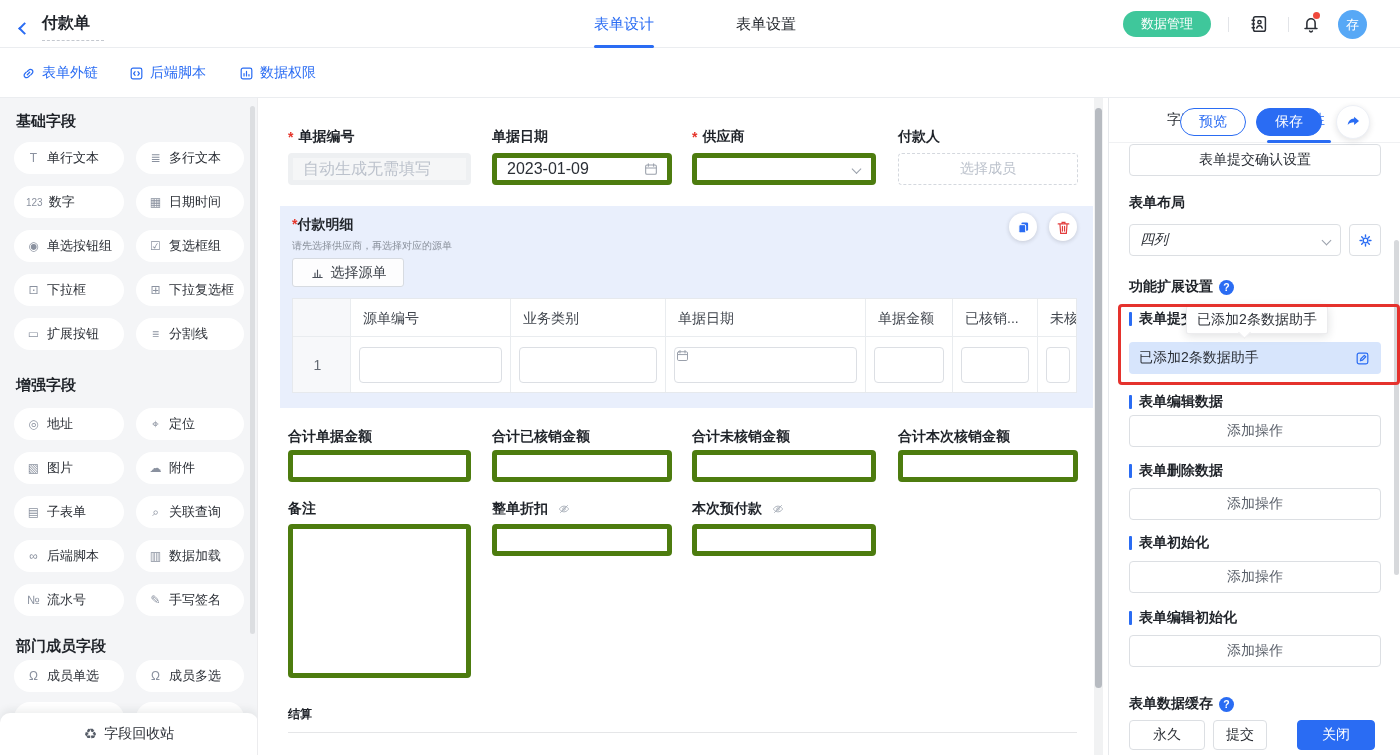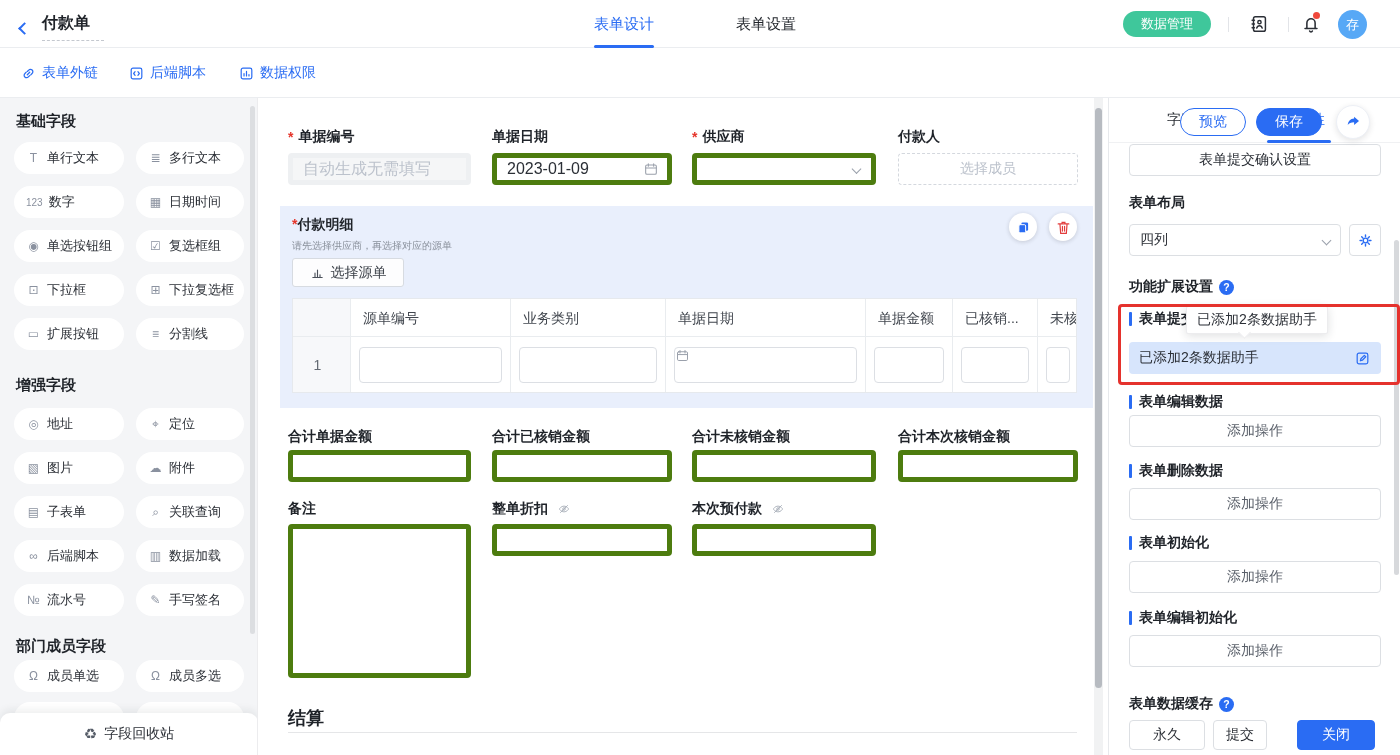--- a/index.html
+++ b/index.html
@@ -73,21 +73,21 @@
   
   .panel { position:absolute; left:1108px; top:98px; width:292px; height:657px; background:#fff; border-left:1px solid #e7e9ec; }
   .ptabs { position:absolute; left:0; top:0; width:292px; height:45px; border-bottom:1px solid #f0f1f3; }
   .ptab { position:absolute; top:13px; font-size:14px; color:#1f2329; cursor:pointer; }
   .ptab.active { color:#2a6cf3; }
   .ptab-line { position:absolute; left:158px; top:42px; width:64px; height:3px; background:#2a6cf3; border-radius:2px; }
   .pbtn { position:absolute; left:20px; width:252px; height:32px; background:#fff; border:1px solid #dcdfe3; border-radius:4px; font-size:14px; color:#595f69; display:flex; align-items:center; justify-content:center; cursor:pointer; }
   .pbtn.dark { color:#2b2f36; }
   .ptitle { position:absolute; left:20px; font-size:14px; font-weight:700; color:#1f2329; display:flex; align-items:center; gap:6px; }
   .qicon { width:15px; height:15px; border-radius:50%; background:#2a6cf3; color:#fff; font-size:10.5px; display:inline-flex; align-items:center; justify-content:center; }
-  .psel { position:absolute; left:20px; top:126px; width:212px; height:32px; border:1px solid #dcdfe3; border-radius:4px; display:flex; align-items:center; justify-content:space-between; padding:0 10px; font-size:14px; color:#2b2f36; cursor:pointer; }
+  .psel { position:absolute; left:20px; top:126px; width:212px; height:32px; border:1px solid #dcdfe3; border-radius:4px; display:flex; align-items:center; justify-content:space-between; padding:0 10px; font-size:14px; color:#2b2f36; cursor:pointer;font-style:italic; }
   .gear-btn { position:absolute; left:240px; top:126px; width:32px; height:32px; border:1px solid #dcdfe3; border-radius:4px; display:flex; align-items:center; justify-content:center; cursor:pointer; background:#fff; }
   .sect-label { position:absolute; left:20px; display:flex; align-items:center; gap:7px; font-size:14px; font-weight:700; color:#1f2329; }
   .blue-bar { width:3px; height:14px; background:#2a6cf3; border-radius:1px; }
   .assist-row { position:absolute; left:20px; top:244px; width:252px; height:32px; background:#d7e5fc; border-radius:4px; display:flex; align-items:center; padding:0 10px; font-size:14px; color:#2b2f36; cursor:pointer; }
   .assist-row .edit { margin-left:auto; display:flex; }
   .tooltip { position:absolute; left:77px; top:208px; width:142px; height:28px; background:#fff; border:1px solid #ececee; box-shadow:0 2px 10px rgba(31,35,41,.14); border-radius:2px; display:flex; align-items:center; justify-content:center; font-size:14px; color:#2b2f36; z-index:6; }
   .tooltip-caret { position:absolute; left:131px; top:230px; width:9px; height:9px; background:#fff; border-right:1px solid #ececee; border-bottom:1px solid #ececee; transform:rotate(45deg); z-index:6; }
   .red-box { position:absolute; left:9px; top:206px; width:282px; height:81px; border:3px solid #e5322d; border-radius:4px; pointer-events:none; z-index:7; }
   .cache-btn { position:absolute; top:622px; height:30px; border-radius:4px; font-size:14px; display:flex; align-items:center; justify-content:center; cursor:pointer; background:#fff; border:1px solid #dcdfe3; color:#2b2f36; }
   .cache-btn.active { background:#2a6cf3; border-color:#2a6cf3; color:#fff; }
@@ -403,21 +403,21 @@
       <span class="eye">
           <svg viewBox="0 0 24 24" width="14" height="14" fill="none" stroke="#aab0ba" stroke-width="1.6">
             <path d="M4 12s3-5 8-5 8 5 8 5-3 5-8 5-8-5-8-5z"></path>
             <circle cx="12" cy="12" r="2.2"></circle>
             <path d="M5.5 18.5l13-13"></path>
           </svg>
         </span>
     </div>
     <div class="inp" style="left:434px; top:426px; width:184px;"></div>
 
-    <div class="flabel" style="left:30px; top:608px; font-size:18px; font-weight:700;">结算</div>
+    <div class="flabel" style="left:30px; top:608px; font-size:12px; font-weight:700;">结算</div>
     <div class="settle-line"></div>
 
     <div class="cv-track"></div>
     <div class="cv-thumb"></div>
   </div>
 
   <div class="panel">
     <div class="ptabs">
       <span class="ptab" style="left:58px;">字段属性</span>
       <span class="ptab active" style="left:160px;">表单属性</span>

